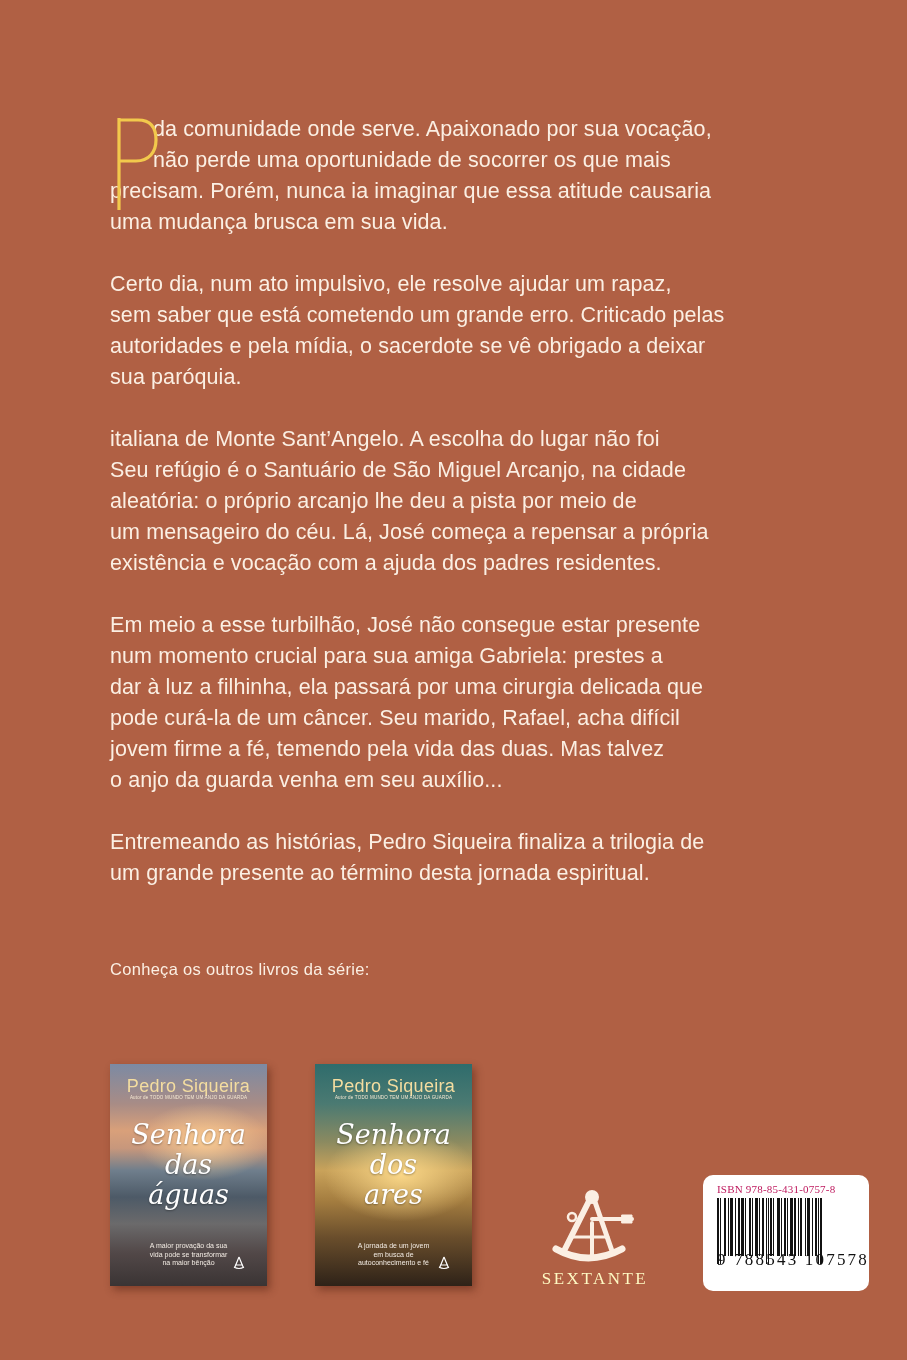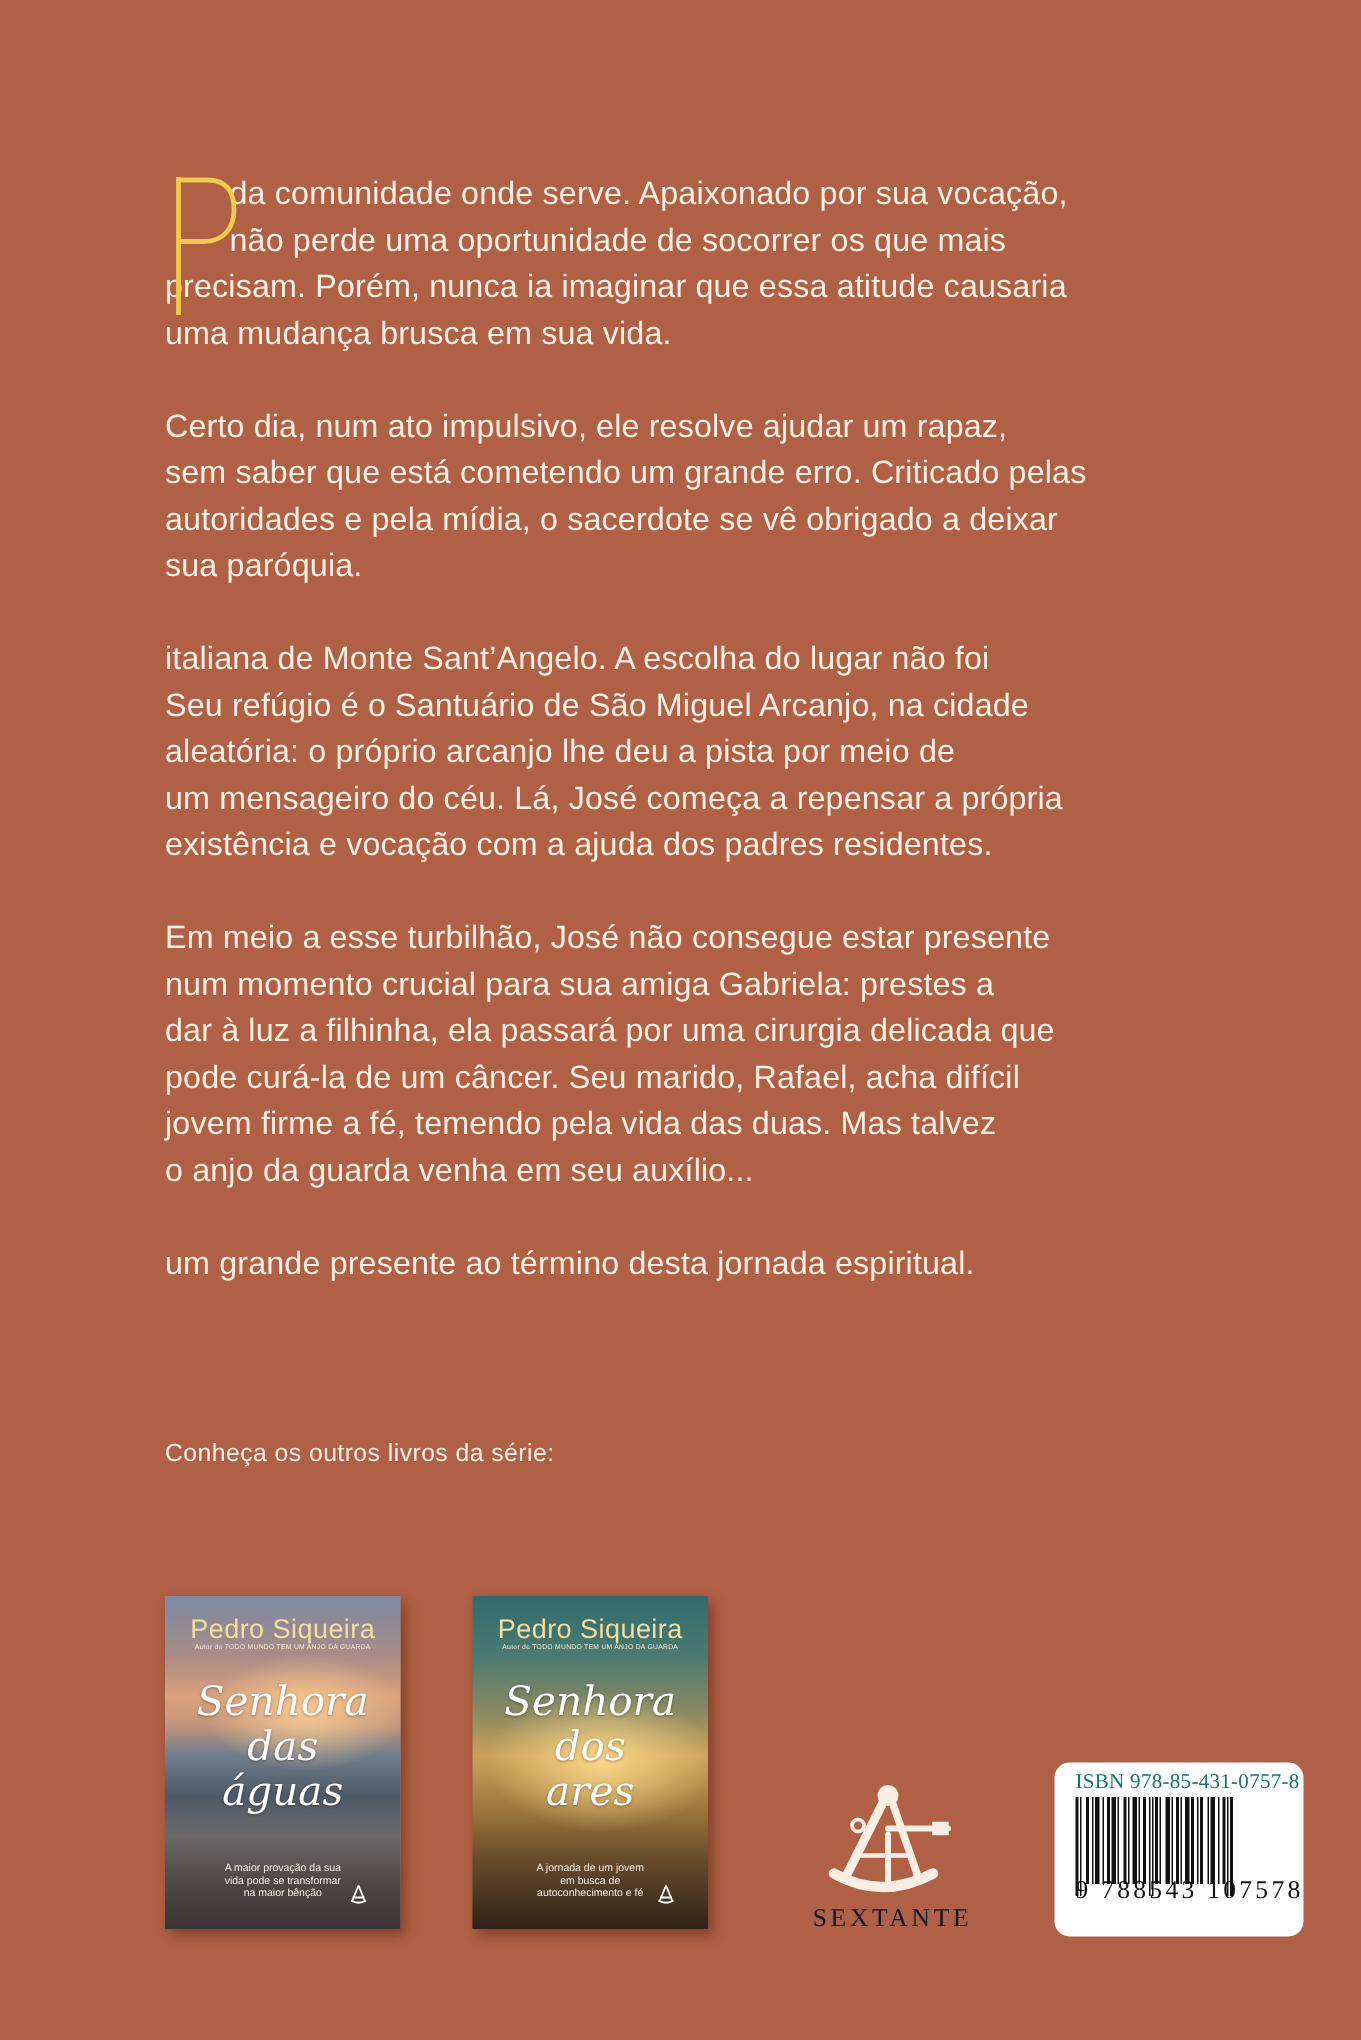--- a/index.html
+++ b/index.html
@@ -115,37 +115,37 @@
     top: 1187px;
     width: 110px;
     height: 106px;
   }
   .sextante svg { display: block; margin: 0 auto; }
   .sextante .wordmark {
     text-align: center;
     font-family: "Liberation Serif", "DejaVu Serif", serif;
     font-size: 17px;
     letter-spacing: 2.5px;
-    color: #0f172a;
+    color: #fef9c3;
     margin-top: 2px;
   }
   .barcode-box {
     position: absolute;
     left: 703px;
     top: 1175px;
     width: 166px;
     height: 116px;
     background: #ffffff;
     border-radius: 10px;
     padding: 7px 10px 6px 14px;
   }
   .isbn-text {
     font-family: "Liberation Serif", "DejaVu Serif", serif;
-    font-size: 14px;
-    color: #0f766e;
+    font-size: 11px;
+    color: #be185d;
     letter-spacing: 0.2px;
     line-height: 14px;
     white-space: nowrap;
   }
   .bars {
     margin-top: 2px;
     height: 64px;
     display: flex;
     align-items: flex-start;
   }
@@ -196,20 +196,21 @@
   <p class="para">
     <span class="line">Em meio a esse turbilhão, José não consegue estar presente</span>
     <span class="line">num momento crucial para sua amiga Gabriela: prestes a</span>
     <span class="line">dar à luz a filhinha, ela passará por uma cirurgia delicada que</span>
     <span class="line">pode curá-la de um câncer. Seu marido, Rafael, acha difícil</span>
     <span class="line">jovem firme a fé, temendo pela vida das duas. Mas talvez</span>
     <span class="line">o anjo da guarda venha em seu auxílio...</span>
   </p>
 
   <p class="para">
+    <span class="line">Entremeando as histórias, Pedro Siqueira finaliza a trilogia de</span>
     <span class="line">um grande presente ao término desta jornada espiritual.</span>
   </p>
 </div>
 
 <div class="series-label">Conheça os outros livros da série:</div>
 
 <div class="cover cover-1">
   <div class="author">Pedro Siqueira</div>
   <div class="author-sub">Autor de TODO MUNDO TEM UM ANJO DA GUARDA</div>
   <div class="title">

